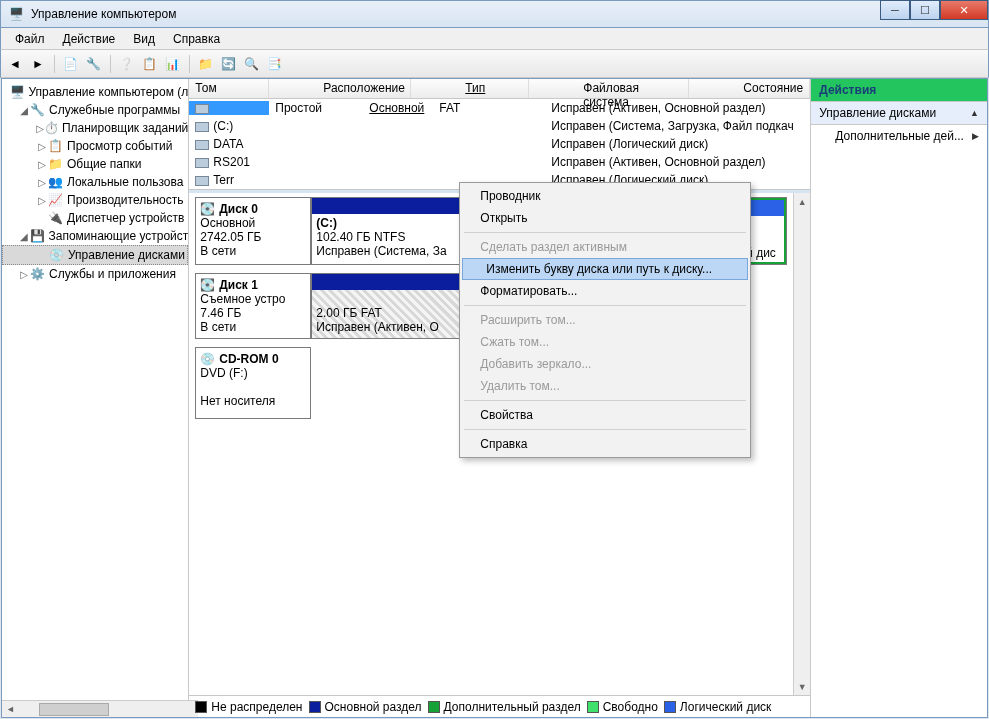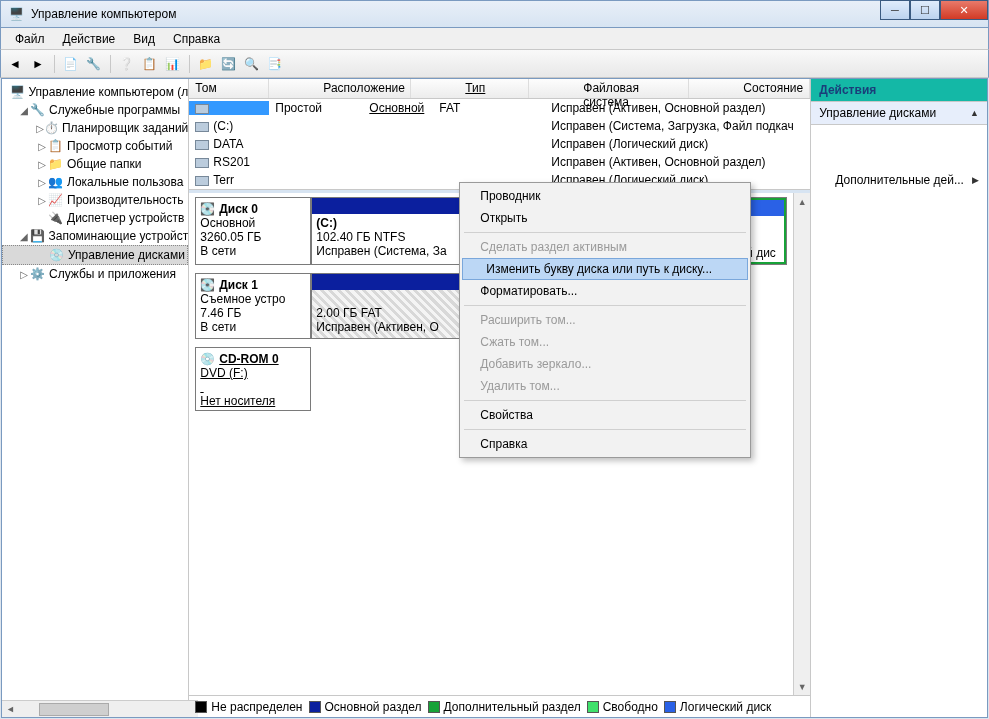--- a/index.html
+++ b/index.html
@@ -64,23 +64,23 @@
 .bar-primary{ background:#0b1f9e;} .bar-logical{ background:#2a61e6;} .bar-unalloc{ background:#000;}
 .hatched { background: repeating-linear-gradient(45deg,#f4f4f4,#f4f4f4 3px,#d8d8d8 3px,#d8d8d8 6px);}
 
 
 .legend { height:22px; border-top:1px solid #c8c8c8; display:flex; align-items:center; padding:0 6px; gap:6px; font-size:12px;}
 .lg { display:flex; align-items:center; gap:4px;}
 .lgbox { width:12px; height:12px; border:1px solid #555;}
 
 
 .actions { width:184px; background:#fff; }
-.actions .ahdr { background:#14b8a6; border-bottom:1px solid #c8c8c8; padding:4px 8px; font-weight:bold; color:#1a3e7a;}
+.actions .ahdr { background:#22c55e; border-bottom:1px solid #c8c8c8; padding:4px 8px; font-weight:bold; color:#1a3e7a;}
 .actions .asec { background:#e7eefb; border-bottom:1px solid #c8c8c8; padding:4px 8px; display:flex; justify-content:space-between; align-items:center;}
-.actions .aitem { padding:4px 8px 4px 24px; display:flex; justify-content:space-between; align-items:center;margin-top:44px;}
+.actions .aitem { padding:4px 8px 4px 24px; display:flex; justify-content:space-between; align-items:center;}
 .tri { font-size:9px; color:#333;}
 
 
 .ctxmenu { position:absolute; left:270px; top:103px; width:292px; background:#f2f2f2; border:1px solid #9a9a9a; box-shadow: 3px 3px 6px rgba(0,0,0,0.25); padding:2px; z-index:50;}
 .ctxmenu .ci { padding:4px 18px; font-size:12px; cursor:default;}
 .ctxmenu .ci.dis { color:#9a9a9a;}
 .ctxmenu .ci.hl { background:#bcd7f5; border:1px solid #7aa7db; padding:3px 23px;}
 .ctxmenu .csep { height:1px; background:#d0d0d0; margin:3px 2px;}
 
 
@@ -237,21 +237,21 @@
       </div>
     </div>
 
     <div class="diskarea" style="display:flex;">
       <div style="flex:1;">
 
       <div class="diskrow">
         <div class="dhead">
           <b><span class="dico">💽</span><span>Диск 0</span></b>
           <div>Основной</div>
-          <div>3260.05 ГБ</div>
+          <div>2742.05 ГБ</div>
           <div>В сети</div>
         </div>
         <div class="dparts">
           <div class="part" style="width:150px;">
             <div class="pbar bar-primary"></div>
             <div class="ptext"><b>(C:)</b><br><span>102.40 ГБ NTFS</span><br><span>Исправен (Система, За</span></div>
           </div>
           <div class="extbox">
             <div class="part" style="flex:1;border-left:none;">
               <div class="pbar bar-logical"></div>
@@ -278,21 +278,21 @@
             <div class="ptext"><br><span>2.00 ГБ FAT</span><br><span>Исправен (Активен, О</span></div>
           </div>
           <div class="part" style="flex:1;">
             <div class="pbar bar-unalloc"></div>
             <div class="ptext"><br><span>5.46 ГБ</span><br><span>Не распределен</span></div>
           </div>
         </div>
       </div>
 
       <div class="diskrow">
-        <div class="dhead" style="height:64px;text-decoration:underline;">
+        <div class="dhead" style="height:72px;">
           <b><span class="dico">💿</span><span>CD-ROM 0</span></b>
           <div>DVD (F:)</div>
           <div>&nbsp;</div>
           <div>Нет носителя</div>
         </div>
       </div>
       </div>
       <div class="vsb">
           <div class="up">▲</div>
           <div style="flex:1"></div>

